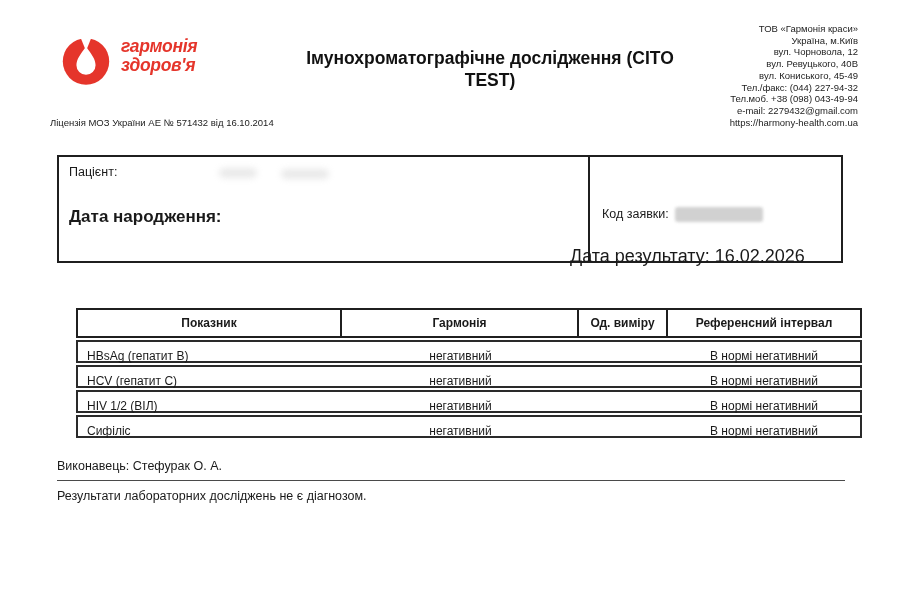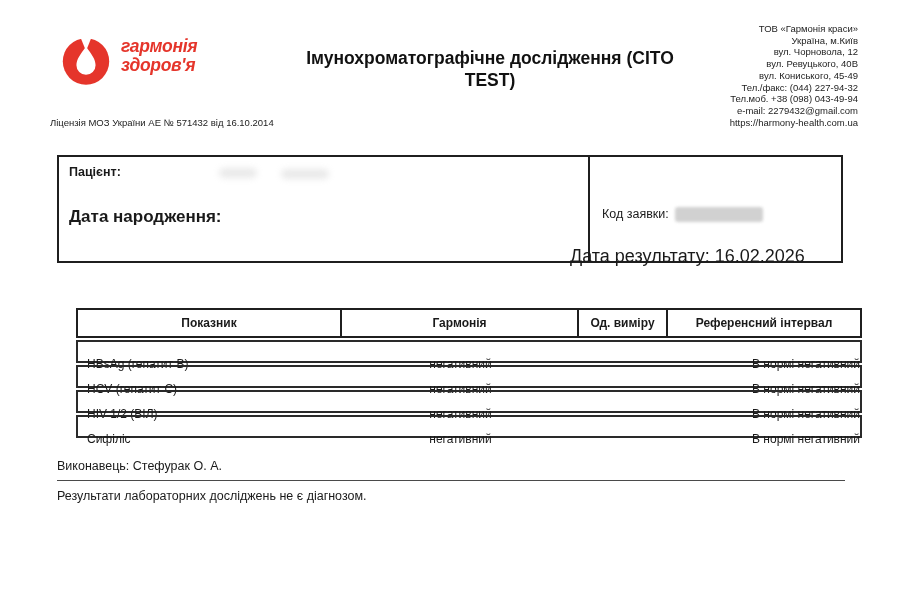--- a/index.html
+++ b/index.html
@@ -15,46 +15,46 @@
   }
   .license{position:absolute;left:50px;top:117px;font-size:9.5px;color:#222;}
   .doc-title{
     position:absolute;left:280px;top:47px;width:420px;text-align:center;
     font-size:17.5px;line-height:22px;font-weight:bold;color:#111;
   }
   .contact{position:absolute;right:40px;top:23px;text-align:right;font-size:9.5px;line-height:11.7px;color:#1c1c1c;}
   
   .patient-box{position:absolute;left:57px;top:155px;width:786px;height:108px;border:2px solid #1f1f1f;box-sizing:border-box;}
   .patient-divider{position:absolute;left:529px;top:0;bottom:0;width:2px;background:#1f1f1f;}
-  .patient-label{position:absolute;left:10px;top:8px;font-size:12.5px;font-weight:bold;}
+  .patient-label{position:absolute;left:10px;top:8px;font-size:12.5px;font-weight:normal;}
   .birth-label{position:absolute;left:10px;top:50px;font-size:17px;font-weight:bold;}
   .smudge{position:absolute;background:#b9b9b9;border-radius:6px;filter:blur(3px);opacity:0.30;}
   .smudge1{left:160px;top:11px;width:38px;height:10px;}
   .smudge2{left:222px;top:12px;width:48px;height:10px;}
   .request-line{position:absolute;left:543px;top:50px;font-size:12.5px;}
   .redaction{display:inline-block;vertical-align:middle;width:88px;height:15px;margin-left:6px;
     background:#c9c9c9;border-radius:3px;filter:blur(1.5px);opacity:0.85;}
   .resultdate-line{position:absolute;left:511px;top:89px;font-size:18px;}
   
   .results-table{position:absolute;left:57px;top:308px;width:786px;padding-left:19px;}
   .thead{
     display:grid;grid-template-columns:264px 237px 89px 1fr;height:30px;
     border:2px solid #1f1f1f;box-sizing:border-box;
   }
   .thead .hcell{
     display:flex;align-items:center;justify-content:center;
     font-size:12px;font-weight:bold;border-right:2px solid #1f1f1f;
   }
   .thead .hcell:last-child{border-right:none;border-radius:7px;}
   .trow{position:relative;height:23px;margin-top:2px;border:2px solid #2a2a2a;box-sizing:border-box;}
-  .trow .cell{position:absolute;top:13px;height:27px;line-height:19px;font-size:12px;white-space:nowrap;}
+  .trow .cell{position:absolute;top:5px;height:27px;line-height:19px;font-size:12px;white-space:nowrap;}
   .c-ind{left:9px;}
   .c-val{left:264px;width:237px;text-align:center;}
   .c-unit{left:501px;width:89px;text-align:center;}
-  .c-ref{left:590px;right:0;text-align:right;}
+  .c-ref{left:590px;right:0;text-align:center;}
   
   .executor{position:absolute;left:57px;top:459px;font-size:12.5px;}
   .footer-rule{position:absolute;left:57px;top:480px;width:788px;height:0;border-top:1.5px solid #4a4a4a;}
   .disclaimer{position:absolute;left:57px;top:489px;font-size:12.5px;}
 </style>
 </head>
 <body>
 
 <div class="page">
 

